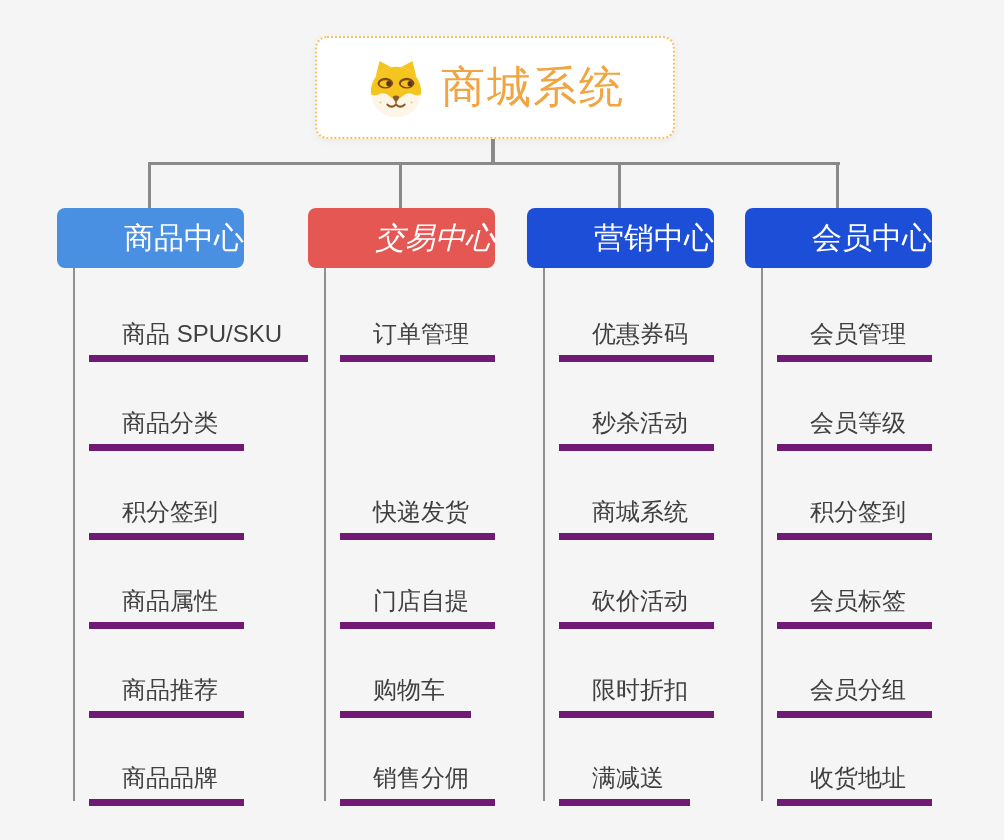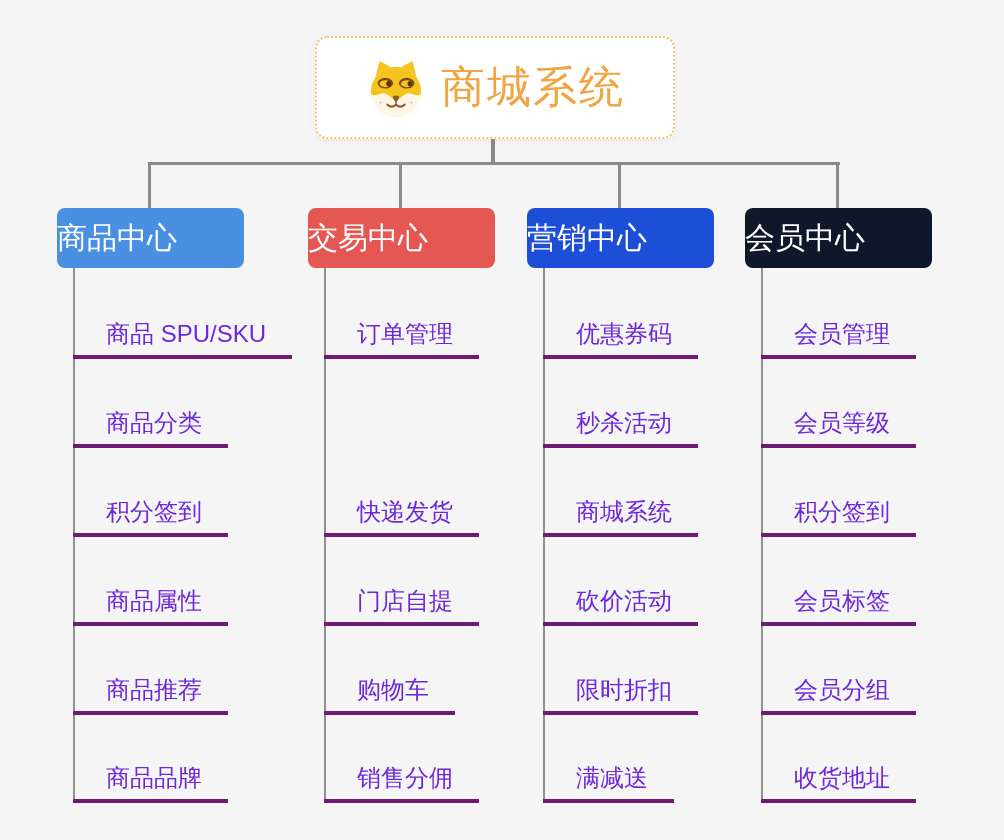--- a/index.html
+++ b/index.html
@@ -21,29 +21,29 @@
   .line{position:absolute;background:#8a8a8a;}
   .root-stem{left:491px;top:139px;width:4px;height:26px;}
   .h-line{left:148px;top:162px;width:692px;height:3px;}
   .stem{top:162px;width:3px;height:46px;}
   .stem-0{left:148px;} .stem-1{left:399px;} .stem-2{left:618px;} .stem-3{left:836px;}
   
   .branch{position:absolute;top:208px;width:260px;height:600px;}
   .branch-0{left:57px;} .branch-1{left:308px;} .branch-2{left:527px;} .branch-3{left:745px;}
   .branch-header{
     position:absolute;left:0;top:0;width:187px;height:60px;border-radius:8px;
-    display:flex;align-items:center;justify-content:flex-start;
+    display:flex;align-items:center;justify-content:flex-end;
     color:#ffffff;font-size:30px;font-weight:400;white-space:nowrap;cursor:pointer;
     box-sizing:border-box;
   }
   .trunk{position:absolute;left:16px;top:60px;width:2px;height:533px;background:#909090;}
   .item{
-    position:absolute;left:16px;
-    line-height:30px;font-size:24px;color:#6d28d9;white-space:nowrap;
-    padding:0 26px 6px 33px;border-bottom:4px solid #701a75;cursor:pointer;
+    position:absolute;left:32px;
+    line-height:30px;font-size:24px;color:#404040;white-space:nowrap;
+    padding:0 26px 6px 33px;border-bottom:7px solid #701a75;cursor:pointer;
   }
   .i0{top:111px;} .i1{top:200px;text-align:right;} .i2{top:289px;} .i3{top:378px;} .i4{top:467px;} .i5{top:555px;}
 </style>
 </head>
 <body>
 
 <div class="canvas">
 
   <div class="root-node">
     <svg class="root-icon" viewBox="0 0 64 64" aria-hidden="true">
@@ -82,21 +82,21 @@
     <div class="trunk"></div>
     <div class="item i0">商品 SPU/SKU</div>
     <div class="item i1">商品分类</div>
     <div class="item i2">积分签到</div>
     <div class="item i3">商品属性</div>
     <div class="item i4">商品推荐</div>
     <div class="item i5">商品品牌</div>
   </div>
 
   <div class="branch branch-1">
-    <div class="branch-header" style="background-color: rgb(228, 87, 82);">
+    <div class="branch-header" style="background-color: rgb(228, 87, 82); font-style: italic;">
       <span>交易中心</span>
     </div>
     <div class="trunk"></div>
     <div class="item i0">订单管理</div>
     <div class="item i2">快递发货</div>
     <div class="item i3">门店自提</div>
     <div class="item i4">购物车</div>
     <div class="item i5">销售分佣</div>
   </div>
 
@@ -107,21 +107,21 @@
     <div class="trunk"></div>
     <div class="item i0">优惠券码</div>
     <div class="item i1">秒杀活动</div>
     <div class="item i2">商城系统</div>
     <div class="item i3">砍价活动</div>
     <div class="item i4">限时折扣</div>
     <div class="item i5">满减送</div>
   </div>
 
   <div class="branch branch-3">
-    <div class="branch-header" style="background-color: #0f172a;">
+    <div class="branch-header" style="background-color: #1d4ed8;">
       <span>会员中心</span>
     </div>
     <div class="trunk"></div>
     <div class="item i0">会员管理</div>
     <div class="item i1">会员等级</div>
     <div class="item i2">积分签到</div>
     <div class="item i3">会员标签</div>
     <div class="item i4">会员分组</div>
     <div class="item i5">收货地址</div>
   </div>

